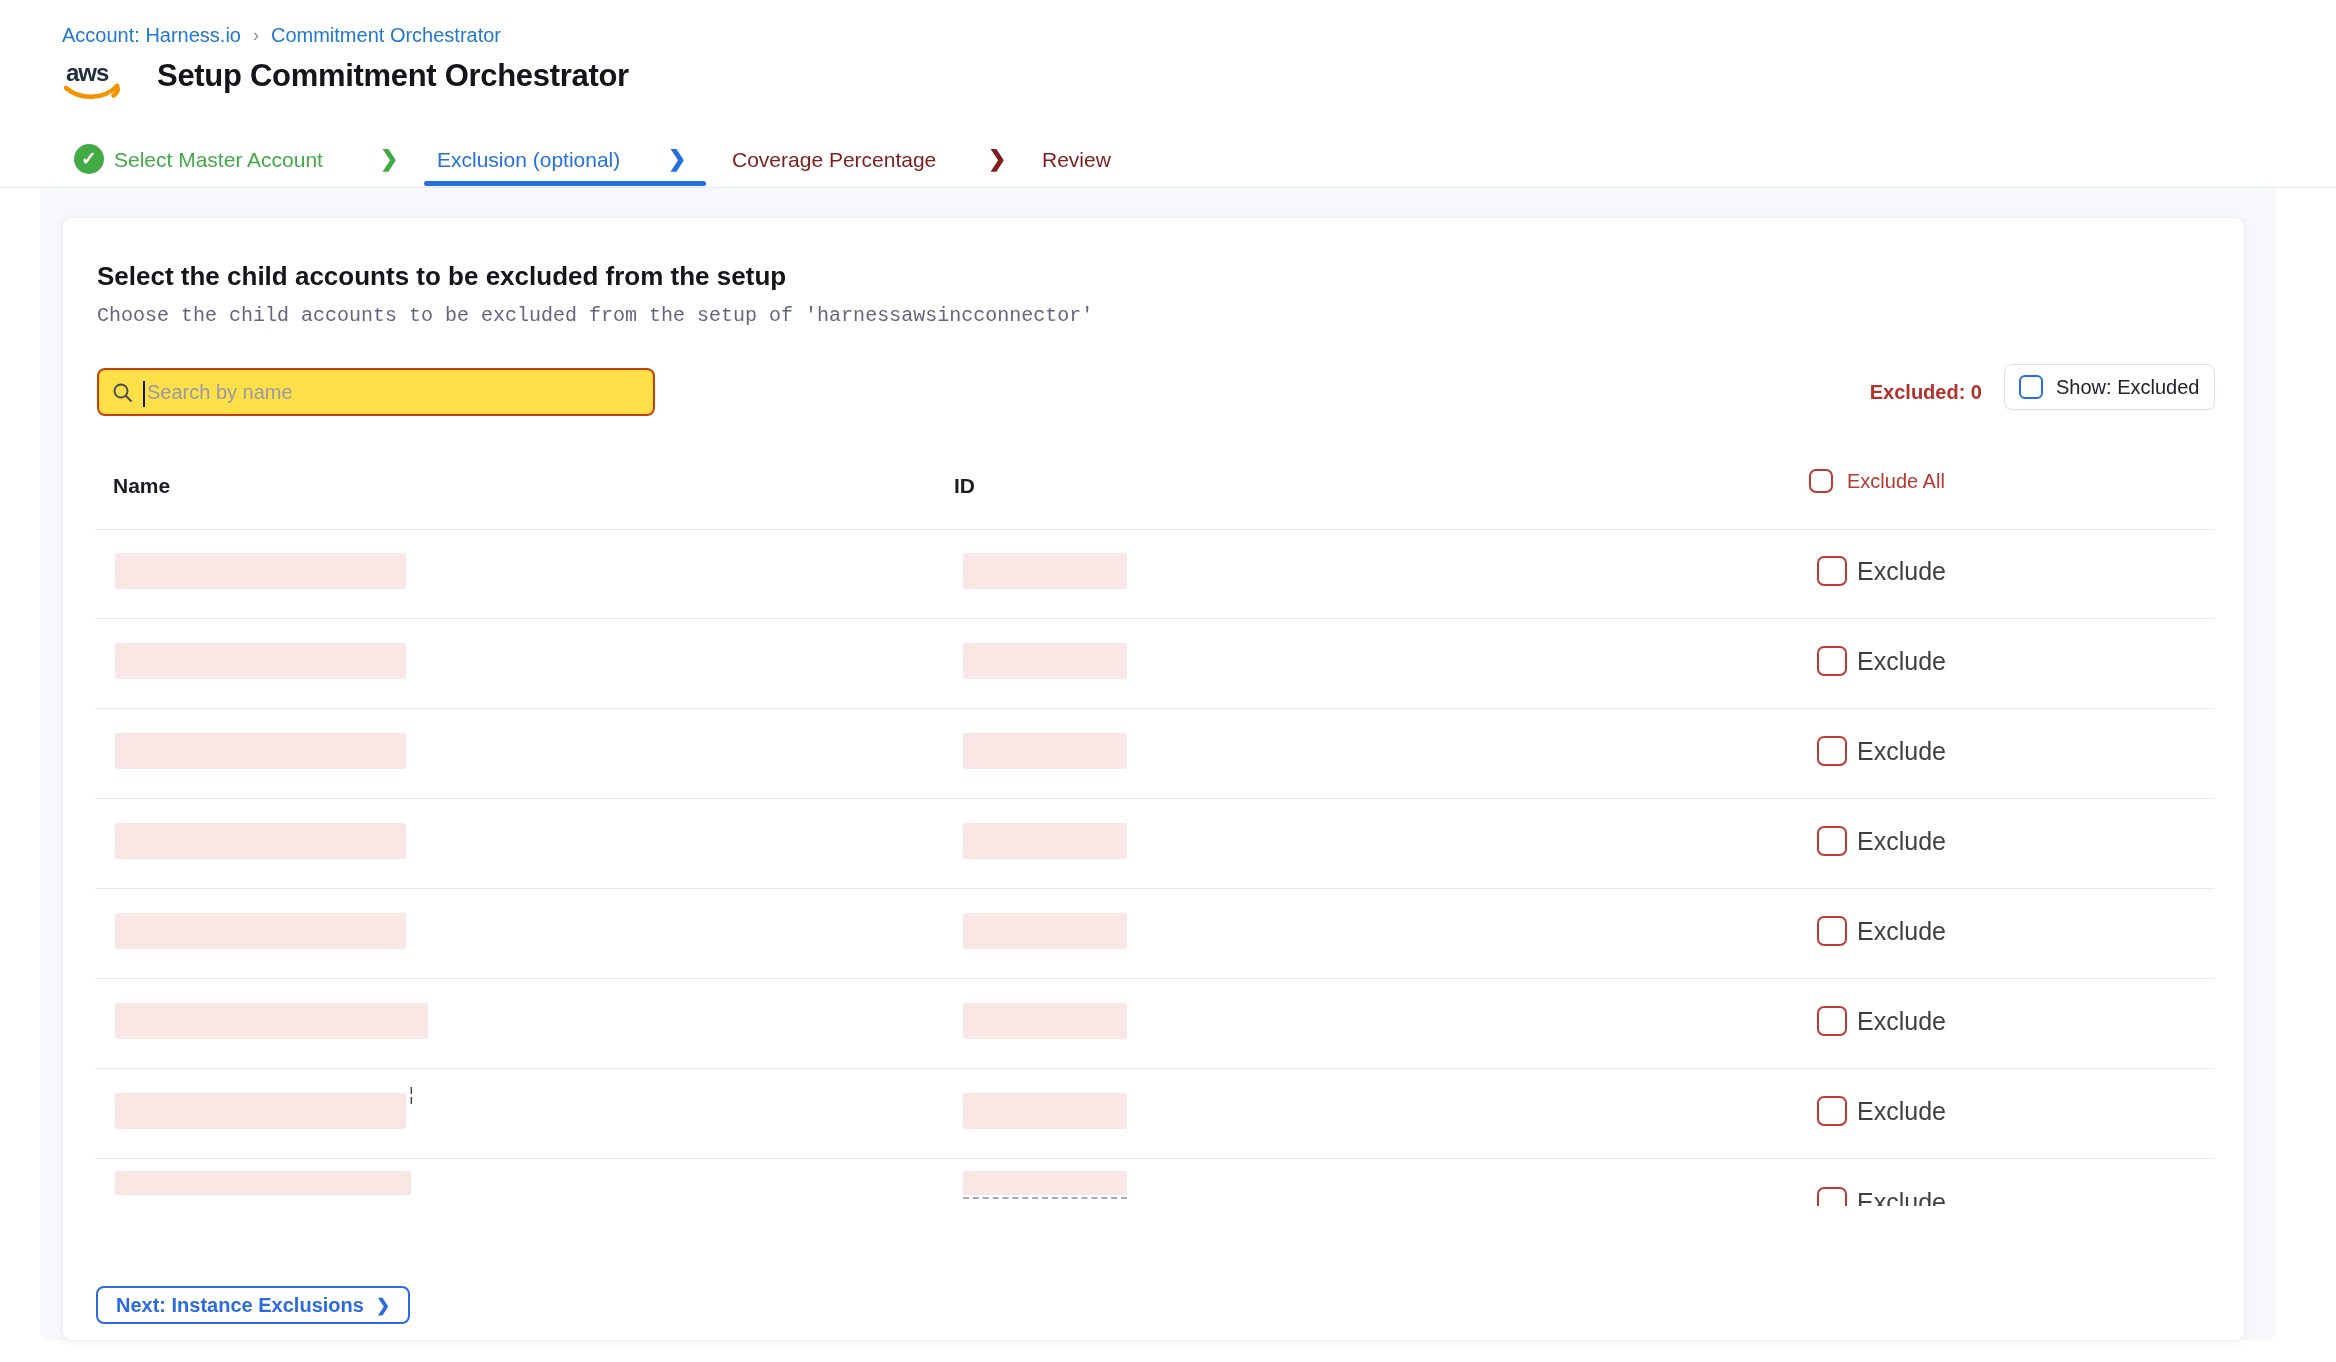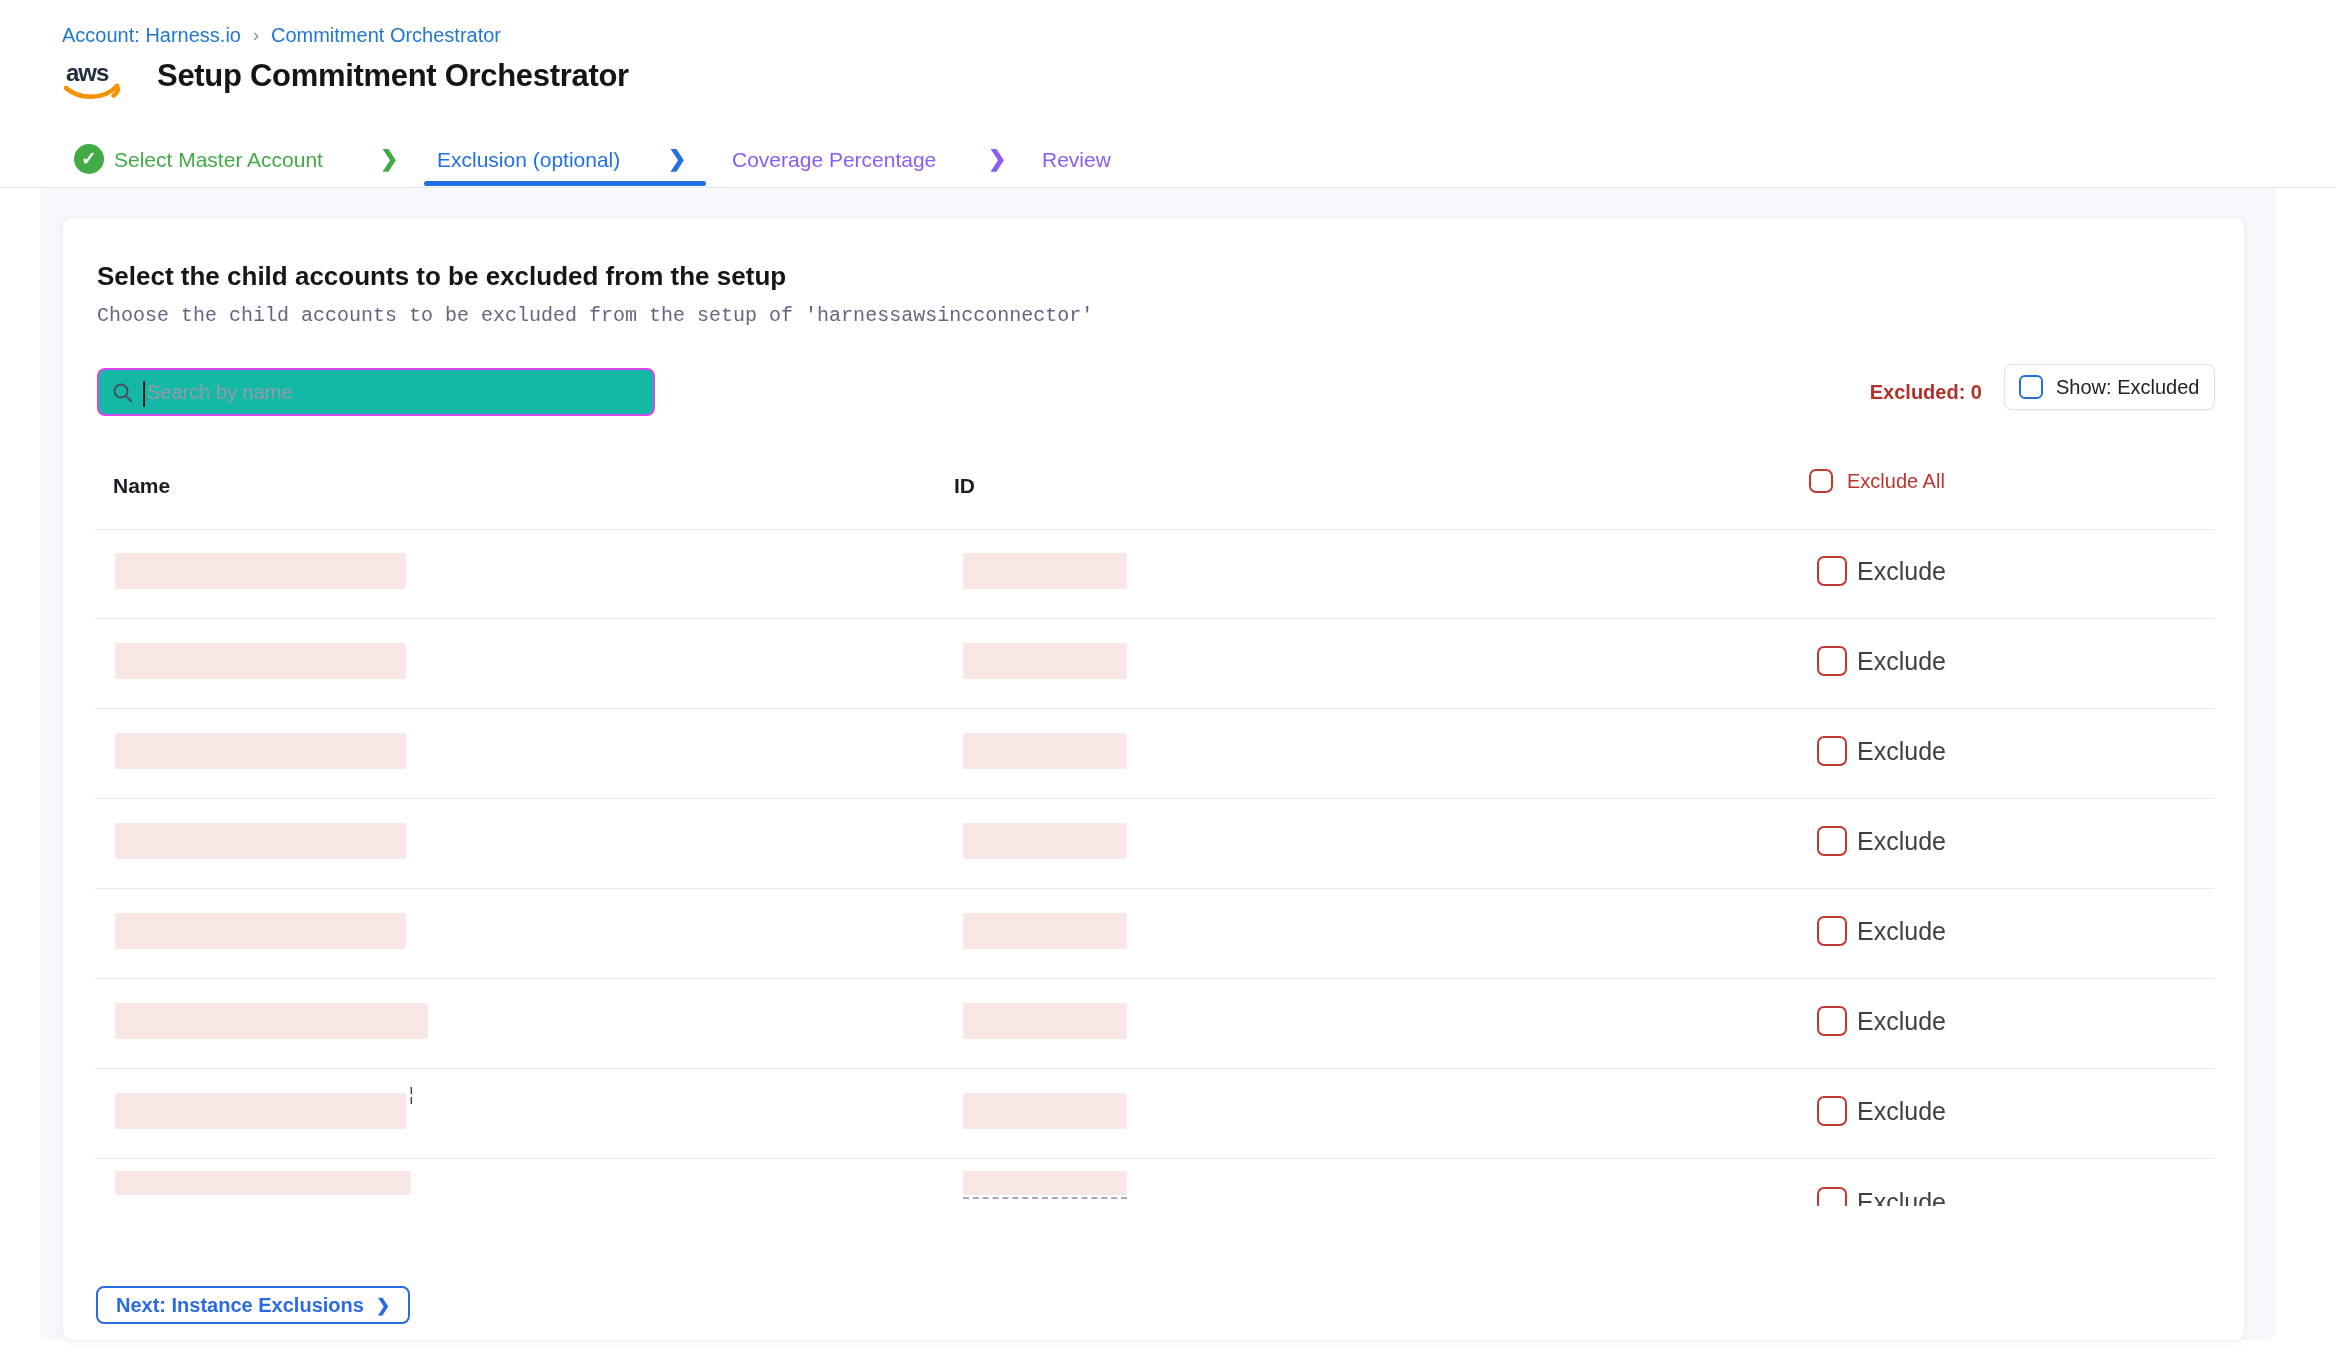--- a/index.html
+++ b/index.html
@@ -20,37 +20,37 @@
   .header-divider { position:absolute; left:0; top:187px; width:2336px; height:1px; background:#e6e8ef; }
 
   
   .stepper { position:absolute; left:0; top:138px; width:2336px; height:49px; background:#fff; }
   .step-label { position:absolute; top:6px; height:32px; line-height:32px; font-size:21px; }
   .step-chevron { position:absolute; top:5px; height:32px; line-height:32px; font-size:22px; font-weight:bold; }
   .check-circle { position:absolute; left:74px; top:6px; width:30px; height:30px; border-radius:50%;
     background:#42ab45; color:#fff; font-size:19px; font-weight:bold; text-align:center; line-height:30px; }
   .st-green { color:#42ab45; }
   .st-blue  { color:#2270e4; }
-  .st-dark  { color:#8b5cf6; }
+  .st-dark  { color:#7f1d1d; }
   .active-underline { position:absolute; left:424px; top:43px; width:282px; height:5px;
     background:#2270e4; border-radius:3px; }
 
   
   .page-bg { position:absolute; left:40px; top:188px; width:2236px; height:1152px;
     background:#f6f8fc; border-radius:0 0 10px 10px; }
   .card { position:absolute; left:62px; top:217px; width:2183px; height:1124px; background:#fff;
     border:1px solid #eceef4; border-radius:10px;
     box-shadow:0 2px 8px rgba(96,97,112,0.07); }
 
   .card-heading { position:absolute; left:34px; top:43px; font-size:26px; font-weight:bold; color:#15161c; }
   .card-subheading { position:absolute; left:34px; top:86px; font-size:20px; color:#64667f;font-family:Liberation Mono, monospace; }
 
   
   .search-box { position:absolute; left:34px; top:150px; width:558px; height:48px;
-    border:2px solid #d946ef; border-radius:8px; background:#14b8a6; }
+    border:2px solid #c2410c; border-radius:8px; background:#fde047; }
   .search-box svg { position:absolute; left:13px; top:12px; }
   .search-caret { position:absolute; left:44px; top:11px; width:2px; height:26px; background:#15161c; }
   .search-input { position:absolute; left:48px; top:0; width:500px; height:44px; border:none; outline:none;
     background:transparent; font-size:20px; color:#33343c; font-family:"Liberation Sans",sans-serif; }
   .search-input::placeholder { color:#979aa8; }
 
   
   .excluded-count { position:absolute; right:262px; top:163px; font-size:20px; font-weight:bold; color:#b2312a; }
   .show-excluded-pill { position:absolute; left:1941px; top:146px; width:211px; height:46px;
     border:1px solid #dce0ea; border-radius:8px; background:#fff; display:flex; align-items:center;

